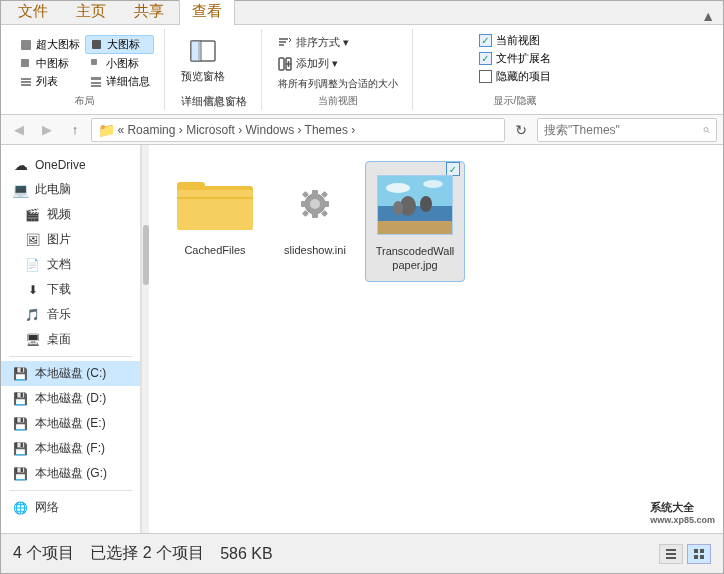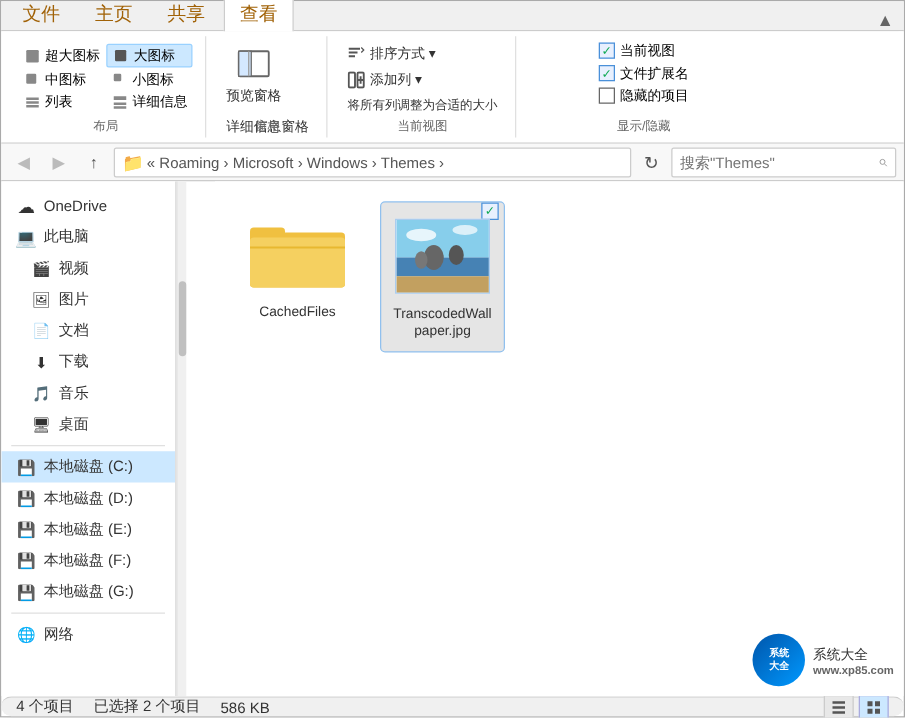--- a/index.html
+++ b/index.html
@@ -358,22 +358,20 @@
 
     
     .file-area {
       flex: 1;
       background: #fff;
       padding: 16px;
       overflow: auto;
       display: flex;
       flex-wrap: wrap;
       align-content: flex-start;
-      gap: 16px;
-      margin-left: 23px;
     }
 
     
     .file-item {
       display: flex;
       flex-direction: column;
       align-items: center;
       width: 100px;
       cursor: pointer;
       padding: 8px;
@@ -418,31 +416,30 @@
       border-color: #4a90d9;
     }
     .file-checkbox.checked::after {
       content: '✓';
       color: #1a5;
       font-size: 10px;
     }
 
     
     .status-bar {
-      height: 16px;
+      height: 40px;
       background: #f0f0f0;
       border-top: 1px solid #ccc;
       display: flex;
       align-items: center;
       padding: 0 12px;
-      font-size: 12px;
+      font-size: 16px;
       color: #333;
       gap: 16px;
       flex-shrink: 0;
-      border-radius: 11px;
     }
 
     
     .config-icon {
       width: 60px;
       height: 60px;
       display: flex;
       align-items: center;
       justify-content: center;
     }
@@ -714,20 +711,42 @@
             <rect x="0" y="8" width="28" height="12" rx="3" fill="#f0c040"></rect>
 
             <rect x="0" y="16" width="76" height="40" rx="3" fill="#f5d060"></rect>
 
             <line x1="0" y1="24" x2="76" y2="24" stroke="#e8b830" stroke-width="1.5"></line>
           </svg>
         </div>
         <div class="file-name">CachedFiles</div>
       </div>
 
+      <div class="file-item">
+        <div class="file-icon-large">
+          <div class="config-icon">
+            <svg width="52" height="56" viewBox="0 0 52 56">
+
+              <circle cx="26" cy="28" r="10" fill="#a0a0a0" stroke="#888" stroke-width="1"></circle>
+              <circle cx="26" cy="28" r="5" fill="#d0d0d0"></circle>
+
+              <rect x="23" y="14" width="6" height="6" rx="1" fill="#a0a0a0"></rect>
+              <rect x="23" y="36" width="6" height="6" rx="1" fill="#a0a0a0"></rect>
+              <rect x="12" y="25" width="6" height="6" rx="1" fill="#a0a0a0"></rect>
+              <rect x="34" y="25" width="6" height="6" rx="1" fill="#a0a0a0"></rect>
+
+              <rect x="14" y="16" width="5" height="5" rx="1" fill="#a0a0a0" transform="rotate(45 16.5 18.5)"></rect>
+              <rect x="33" y="16" width="5" height="5" rx="1" fill="#a0a0a0" transform="rotate(45 35.5 18.5)"></rect>
+              <rect x="14" y="35" width="5" height="5" rx="1" fill="#a0a0a0" transform="rotate(45 16.5 37.5)"></rect>
+              <rect x="33" y="35" width="5" height="5" rx="1" fill="#a0a0a0" transform="rotate(45 35.5 37.5)"></rect>
+            </svg>
+          </div>
+        </div>
+        <div class="file-name">slideshow.ini</div>
+      </div>
 
 
       <div class="file-item selected" style="background:#e5e5e5; border:1px solid #90c0ee;">
         <div class="file-checkbox checked"></div>
         <div class="file-icon-large">
           <div style="width:76px; height:60px; border:1px solid #aaccee; overflow:hidden; background:#e8f4ff;">
             
             <svg width="76" height="60" viewBox="0 0 76 60">
 
               <rect x="0" y="0" width="76" height="30" fill="#87ceeb"></rect>
@@ -742,25 +761,22 @@
               <ellipse cx="30" cy="30" rx="8" ry="10" fill="#666"></ellipse>
               <ellipse cx="48" cy="28" rx="6" ry="8" fill="#555"></ellipse>
               <ellipse cx="20" cy="32" rx="5" ry="7" fill="#777"></ellipse>
             </svg>
           </div>
         </div>
         <div class="file-name">TranscodedWallpaper.jpg</div>
       </div>
 
       <div style="position:absolute; bottom:8px; right:8px; display:flex; align-items:center; gap:6px;">
-        <div style="width:42px; height:42px; border-radius:50%; background:linear-gradient(135deg,#0055aa,#0099ff); display:flex; align-items:center; justify-content:center; flex-direction:column;">
-          <span style="color:white; font-size:8px; font-weight:bold; text-align:center; line-height:1.2;">系统<br>大全</span>
-        </div>
         <div style="display:flex; flex-direction:column;">
-          <span style="font-size:11px; color:#333; font-weight:normal;">系统大全</span>
+          <span style="font-size:11px; color:#333; font-weight:bold;">系统大全</span>
           <span style="font-size:9px; color:#666;font-weight:bold;">www.xp85.com</span>
         </div>
       </div>
 
     </div>
   </div>
 
   <div class="status-bar">
     <span>4 个项目</span>
     <span>已选择 2 个项目</span>

